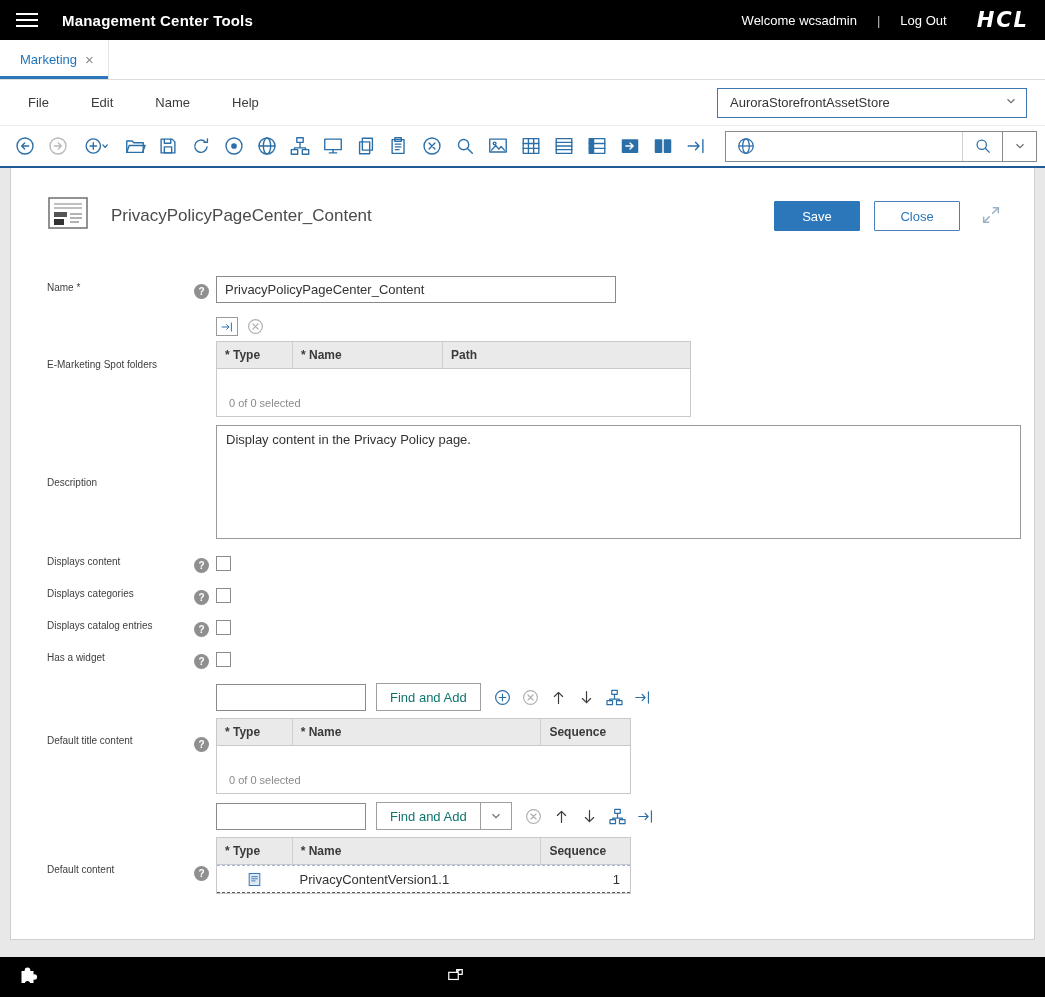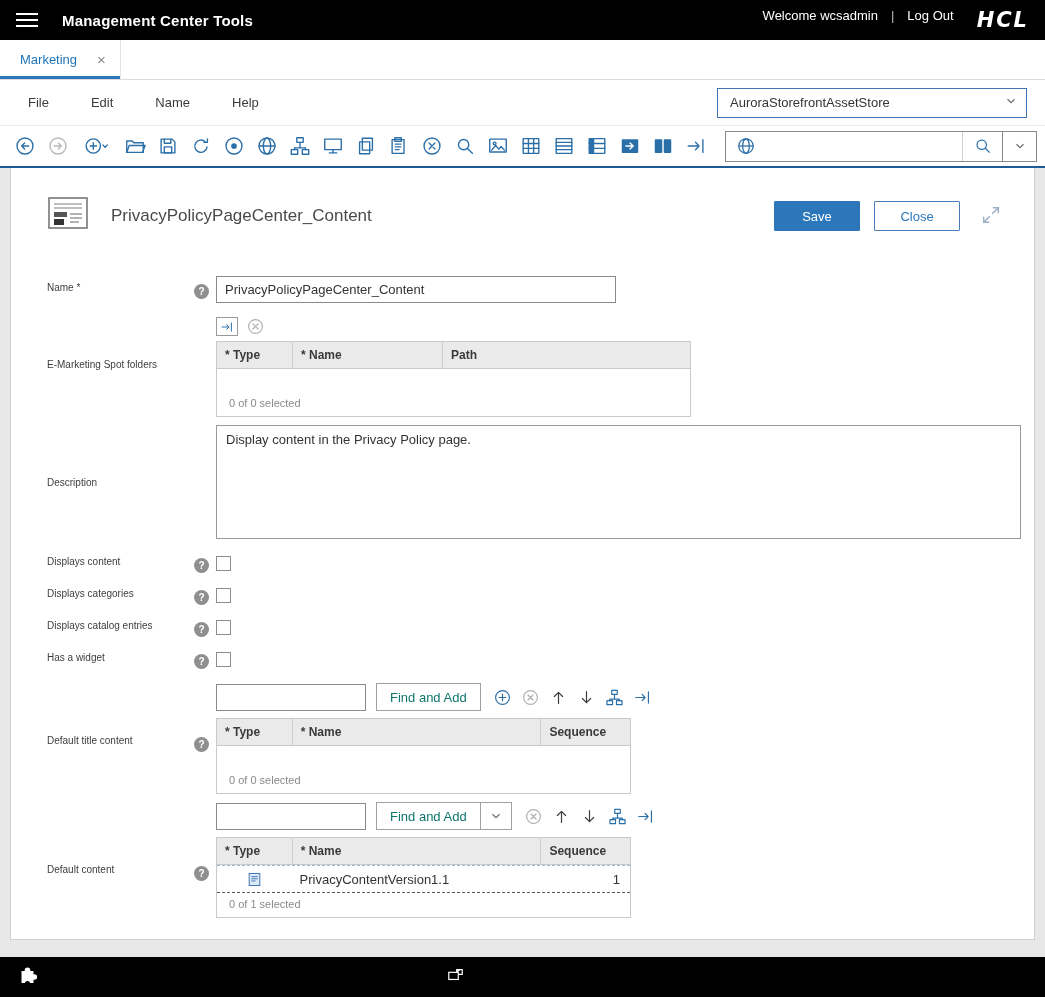--- a/index.html
+++ b/index.html
@@ -6,26 +6,26 @@
   html,body { width:1045px; height:997px; }
   body {
     font-family: "Liberation Sans", sans-serif;
     background:#fff; color:#333; overflow:hidden; position:relative;
   }
   
   .topbar { height:40px; background:#000; color:#fff; display:flex; align-items:center; padding:0 16px; }
   .hamburger { width:22px; cursor:pointer; }
   .hamburger span { display:block; height:2.5px; background:#fff; margin:3.5px 0; }
   .topbar-title { margin-left:24px; font-size:15px; font-weight:bold; letter-spacing:.2px; }
-  .topbar-right { margin-left:auto; display:flex; gap:13px; font-size:13px; }
+  .topbar-right { margin-left:auto; display:flex; align-items:center; gap:20px; font-size:13px; }
   .topbar-divider { color:#bbb; }
   .hcl-logo { font-family:"DejaVu Sans", sans-serif; font-weight:bold; font-style:italic; font-size:21px; letter-spacing:2px; margin-left:10px; }
   
   .tabbar { height:40px; background:#fff; border-bottom:1px solid #dcdcdc; display:flex; }
-  .tab { display:flex; align-items:center; gap:20px; padding:0 14px 0 20px; color:#1f74b8; font-size:13px;
+  .tab { display:flex; align-items:center; gap:8px; padding:0 14px 0 20px; color:#1f74b8; font-size:13px;
          border-right:1px solid #e4e4e4; box-shadow: inset 0 -3px 0 #2b77b9; cursor:pointer; }
   .tab-close { color:#8a8a8a; font-size:15px; line-height:1; cursor:pointer; }
   
   .menubar { height:45px; background:#fff; display:flex; align-items:center; padding:0 18px; font-size:13px; color:#3b3b3b; }
   .menu-item { padding:6px 21px; cursor:pointer; }
   .menu-item:first-child { padding-left:10px; }
   .store-select { margin-left:auto; width:310px; height:30px; border:1px solid #3f74b3; background:#fff;
                   display:flex; align-items:center; justify-content:space-between; padding:0 8px 0 12px;
                   font-size:13px; color:#333; cursor:pointer; }
   
@@ -504,21 +504,20 @@
             <div class="mc-row">
               <div class="cell-type doc-icon">
                 <svg viewBox="0 0 24 24">
                   <rect x="4.5" y="3.5" width="15" height="17" fill="#dce9f7" stroke="#3f74b3" stroke-width="1.4"></rect>
                   <path d="M7.5 8h9M7.5 11h9M7.5 14h6" stroke="#3f74b3" stroke-width="1.3" fill="none"></path>
                 </svg>
               </div>
               <div class="cell-name">PrivacyContentVersion1.1</div>
               <div class="cell-seq">1</div>
             </div>
-            <div class="mc-foot">0 of 1 selected</div>
           </div>
         </div>
       </div>
 
     </div>
   </div>
 </div>
 
 <div class="bottombar">
   <button class="puzzle-btn">

